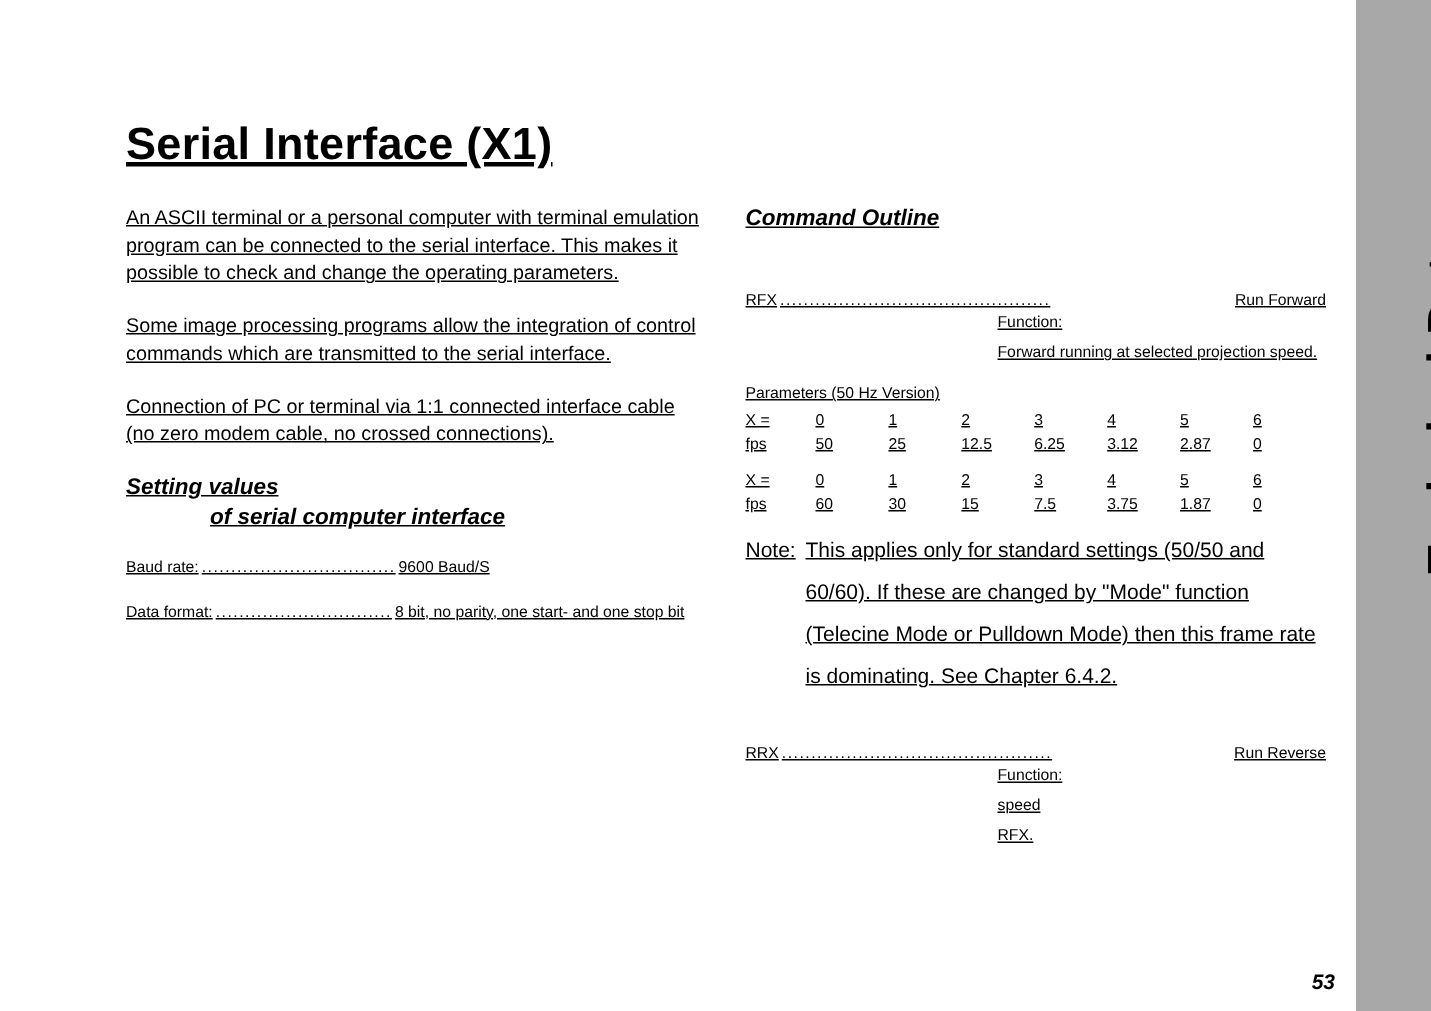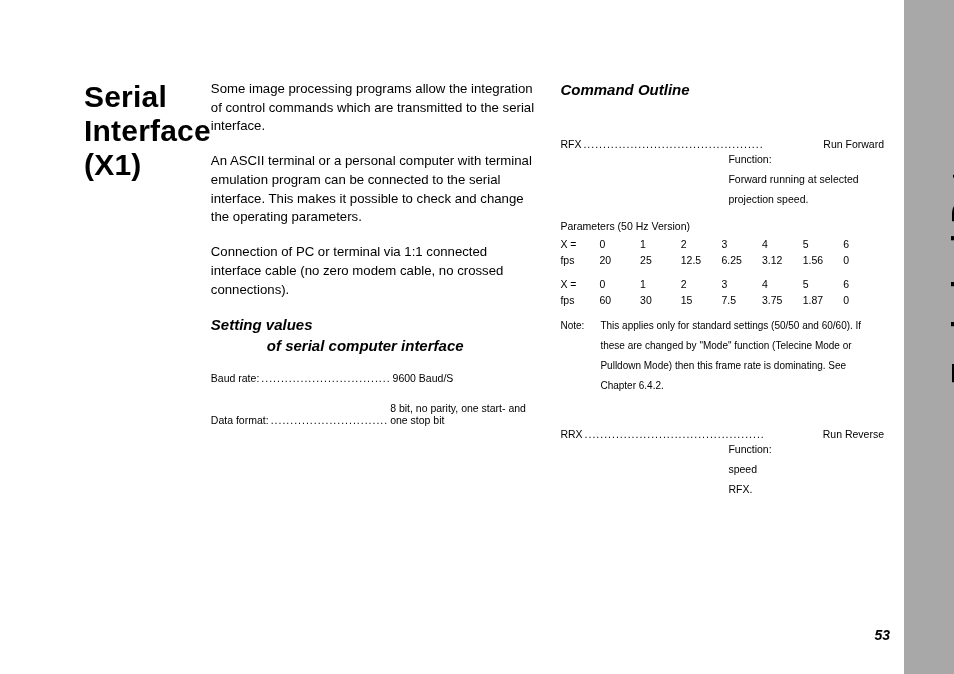--- a/index.html
+++ b/index.html
@@ -8,22 +8,23 @@
     width: 954px;
     height: 674px;
     background: #ffffff;
     position: relative;
     overflow: hidden;
     color: #000;
   }
   .page {
     padding: 80px 70px 30px 84px;
     display: flex;
-    flex-direction: row;
+    flex-direction: column;
     height: 100%;
+    text-decoration: underline;
   }
   .side-tab {
     position: absolute;
     right: 0;
     top: 0;
     width: 50px;
     height: 100%;
     background: #a8a8a8;
   }
   .side-tab-label {
@@ -34,21 +35,21 @@
     transform-origin: right top;
     font-weight: 900;
     font-size: 31px;
     letter-spacing: 1px;
     white-space: nowrap;
     color: #000;
     font-family: "Arial Black", "Futura", sans-serif;
   }
   .page-number {
     position: absolute;
-    bottom: 31px;
+    bottom: 12px;
     right: 64px;
     font-weight: 900;
     font-style: italic;
     font-size: 14px;
   }
   h1.title {
     font-size: 30px;
     font-weight: 700;
     margin-bottom: 22px;
     letter-spacing: 0.2px;
@@ -123,43 +124,43 @@
     margin-bottom: 8px;
   }
   table.param td {
     padding: 2px 0;
     text-align: left;
     width: 12.5%;
   }
   table.param td:first-child { width: 12%; }
   .note {
     display: flex;
-    font-size: 10px;
+    font-size: 14px;
     line-height: 2.0;
     margin-top: 6px;
     margin-bottom: 10px;
   }
   .note-label { width: 40px; flex-shrink: 0; }
   .note-body { flex: 1; }
 </style>
 </head>
 <body>
 
 <div class="side-tab">
   <div class="side-tab-label">Technical Data</div>
 </div>
 
 <div class="page">
   <h1 class="title">Serial Interface (X1)</h1>
 
   <div class="columns">
 
     <div class="col">
+      <p class="para">An ASCII terminal or a personal computer with terminal emulation program can be connected to the serial interface. This makes it possible to check and change the operating parameters.</p>
       <p class="para">Some image processing programs allow the integration of control commands which are transmitted to the serial interface.</p>
-      <p class="para">An ASCII terminal or a personal computer with terminal emulation program can be connected to the serial interface. This makes it possible to check and change the operating parameters.</p>
       <p class="para">Connection of PC or terminal via 1:1 connected interface cable (no zero modem cable, no crossed connections).</p>
 
       <h2 class="subhead">
         <span>Setting values</span>
         <span class="indent">of serial computer interface</span>
       </h2>
 
       <div class="spec-row">
         <span class="spec-label">Baud rate:</span>
         <span class="dots">.................................</span>
@@ -193,26 +194,26 @@
           <td>0</td>
           <td>1</td>
           <td>2</td>
           <td>3</td>
           <td>4</td>
           <td>5</td>
           <td>6</td>
         </tr>
         <tr>
           <td>fps</td>
-          <td>20</td>
+          <td>50</td>
           <td>25</td>
           <td>12.5</td>
           <td>6.25</td>
           <td>3.12</td>
-          <td>1.56</td>
+          <td>2.87</td>
           <td>0</td>
         </tr>
       </tbody>
         </table>
 
       <table class="param">
         <tbody>
             <tr>
           <td>X =</td>
           <td>0</td>

